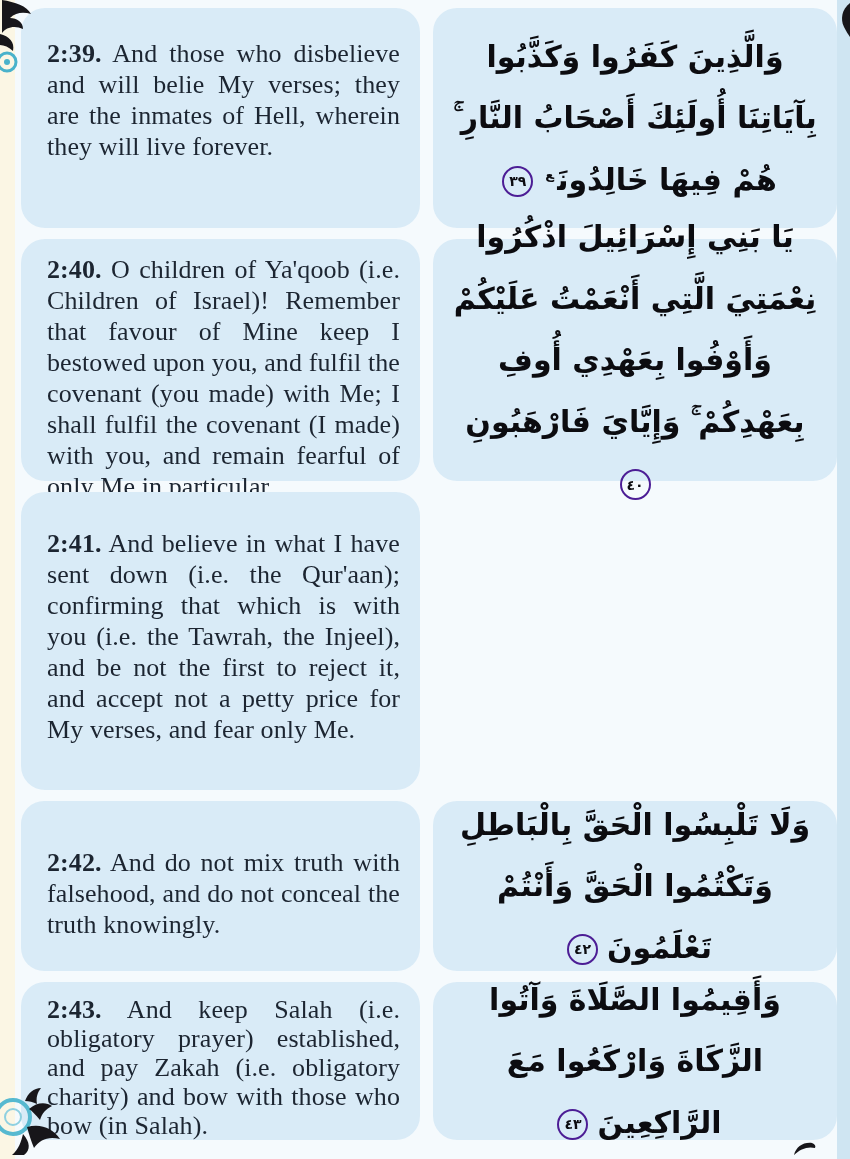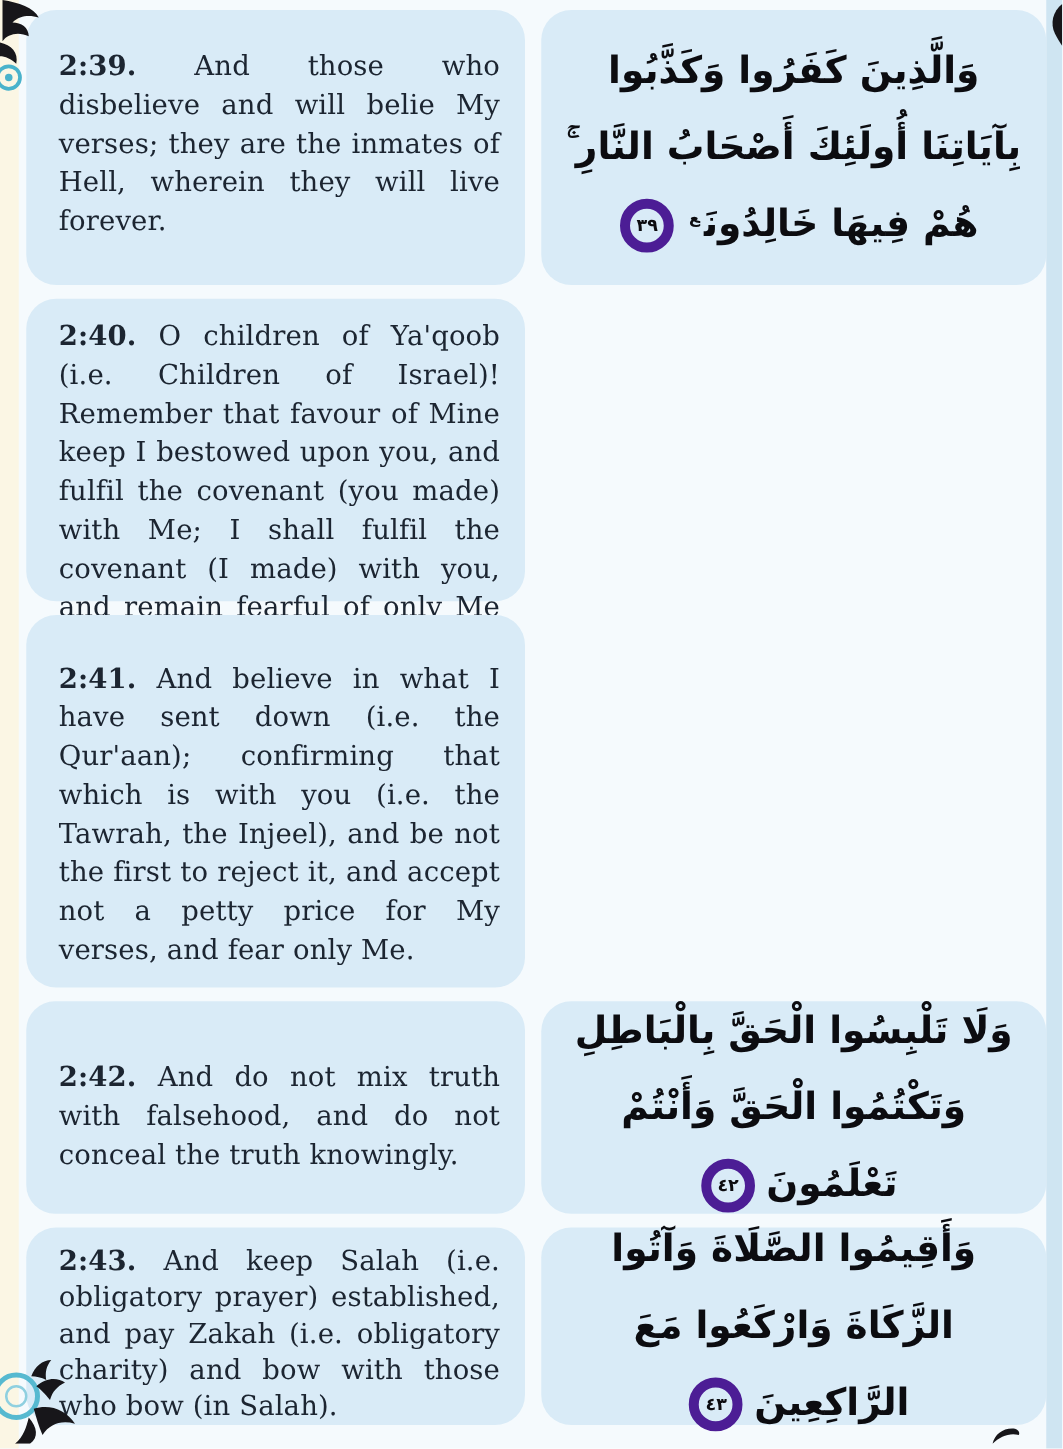--- a/index.html
+++ b/index.html
@@ -14,38 +14,38 @@
   .rows { position:absolute; left:21px; top:8px; width:816px; display:flex; flex-direction:column; gap:11px; }
   .row  { display:flex; gap:13px; }
   .row:nth-child(1){ height:220px; }
   .row:nth-child(2){ height:242px; }
   .row:nth-child(3){ height:298px; }
   .row:nth-child(4){ height:170px; }
   .row:nth-child(5){ height:158px; }
 
   .panel { background:#d9ebf7; border-radius:24px; box-sizing:border-box; }
   .panel.en { width:399px; padding:24px 20px 10px 26px; color:#1c2531; }
-  .panel.en p { margin:0; font-size:22px; line-height:31px; text-align:justify; letter-spacing:.1px; }
+  .panel.en p { margin:0; font-size:26px; line-height:31px; text-align:justify; letter-spacing:.1px;font-family:Liberation Serif, serif; }
   .row:nth-child(1) .panel.en { padding-top:30px; }
   .row:nth-child(2) .panel.en { padding-top:15px; }
   .row:nth-child(3) .panel.en { padding-top:36px; }
   .row:nth-child(4) .panel.en { display:flex; align-items:center;border-radius:23px; }
   .row:nth-child(5) .panel.en { padding-top:13px; }
   .row:nth-child(5) .panel.en p { line-height:29px; }
   .ref { font-weight:bold; }
 
   .panel.ar { flex:1; display:flex; align-items:center; justify-content:center; padding:8px 16px; }
   .panel.ar p {
     margin:0; direction:rtl; unicode-bidi:embed; text-align:center;
     font-family:"DejaVu Sans", sans-serif; font-weight:bold;
     font-size:30px; line-height:2.05; color:#0c0c10;
   }
   .ayah-circle {
     display:inline-flex; align-items:center; justify-content:center;
-    width:27px; height:27px; border:8px solid #4c1d95; border-radius:50%;
+    width:27px; height:27px; border:2px solid #4c1d95; border-radius:50%;
     font-size:14px; line-height:1; vertical-align:middle; margin:0 9px;
     font-weight:bold;
   }
   .ruku { font-size:13px; vertical-align:super; margin:0 3px; }
 
   .orn { position:absolute; }
   .orn-tl { left:0; top:0; }
   .orn-bl { left:0; bottom:0; }
   .orn-tr { right:0; top:3px; }
   .orn-br { right:34px; bottom:0; }
@@ -64,20 +64,23 @@
         <p><span class="ref">2:39.</span> <span>And those who disbelieve and will belie My verses; they are the inmates of Hell, wherein they will live forever.</span></p>
       </div>
       <div class="panel ar">
         <p><span>وَالَّذِينَ كَفَرُوا وَكَذَّبُوا بِآيَاتِنَا أُولَئِكَ أَصْحَابُ النَّارِ ۚ هُمْ فِيهَا خَالِدُونَ</span><span class="ruku">ع</span><span class="ayah-circle">٣٩</span></p>
       </div>
     </div>
 
     <div class="row">
       <div class="panel en">
         <p><span class="ref">2:40.</span> <span>O children of Ya'qoob (i.e. Children of Israel)! Remember that favour of Mine keep I bestowed upon you, and fulfil the covenant (you made) with Me; I shall fulfil the covenant (I made) with you, and remain fearful of only Me in particular.</span></p>
+      </div>
+      <div class="panel ar">
+        <p><span>يَا بَنِي إِسْرَائِيلَ اذْكُرُوا نِعْمَتِيَ الَّتِي أَنْعَمْتُ عَلَيْكُمْ وَأَوْفُوا بِعَهْدِي أُوفِ بِعَهْدِكُمْ ۚ وَإِيَّايَ فَارْهَبُونِ</span><span class="ayah-circle">٤٠</span></p>
       </div>
     </div>
 
     <div class="row">
       <div class="panel en">
         <p><span class="ref">2:41.</span> <span>And believe in what I have sent down (i.e. the Qur'aan); confirming that which is with you (i.e. the Tawrah, the Injeel), and be not the first to reject it, and accept not a petty price for My verses, and fear only Me.</span></p>
       </div>
     </div>
 
     <div class="row">

